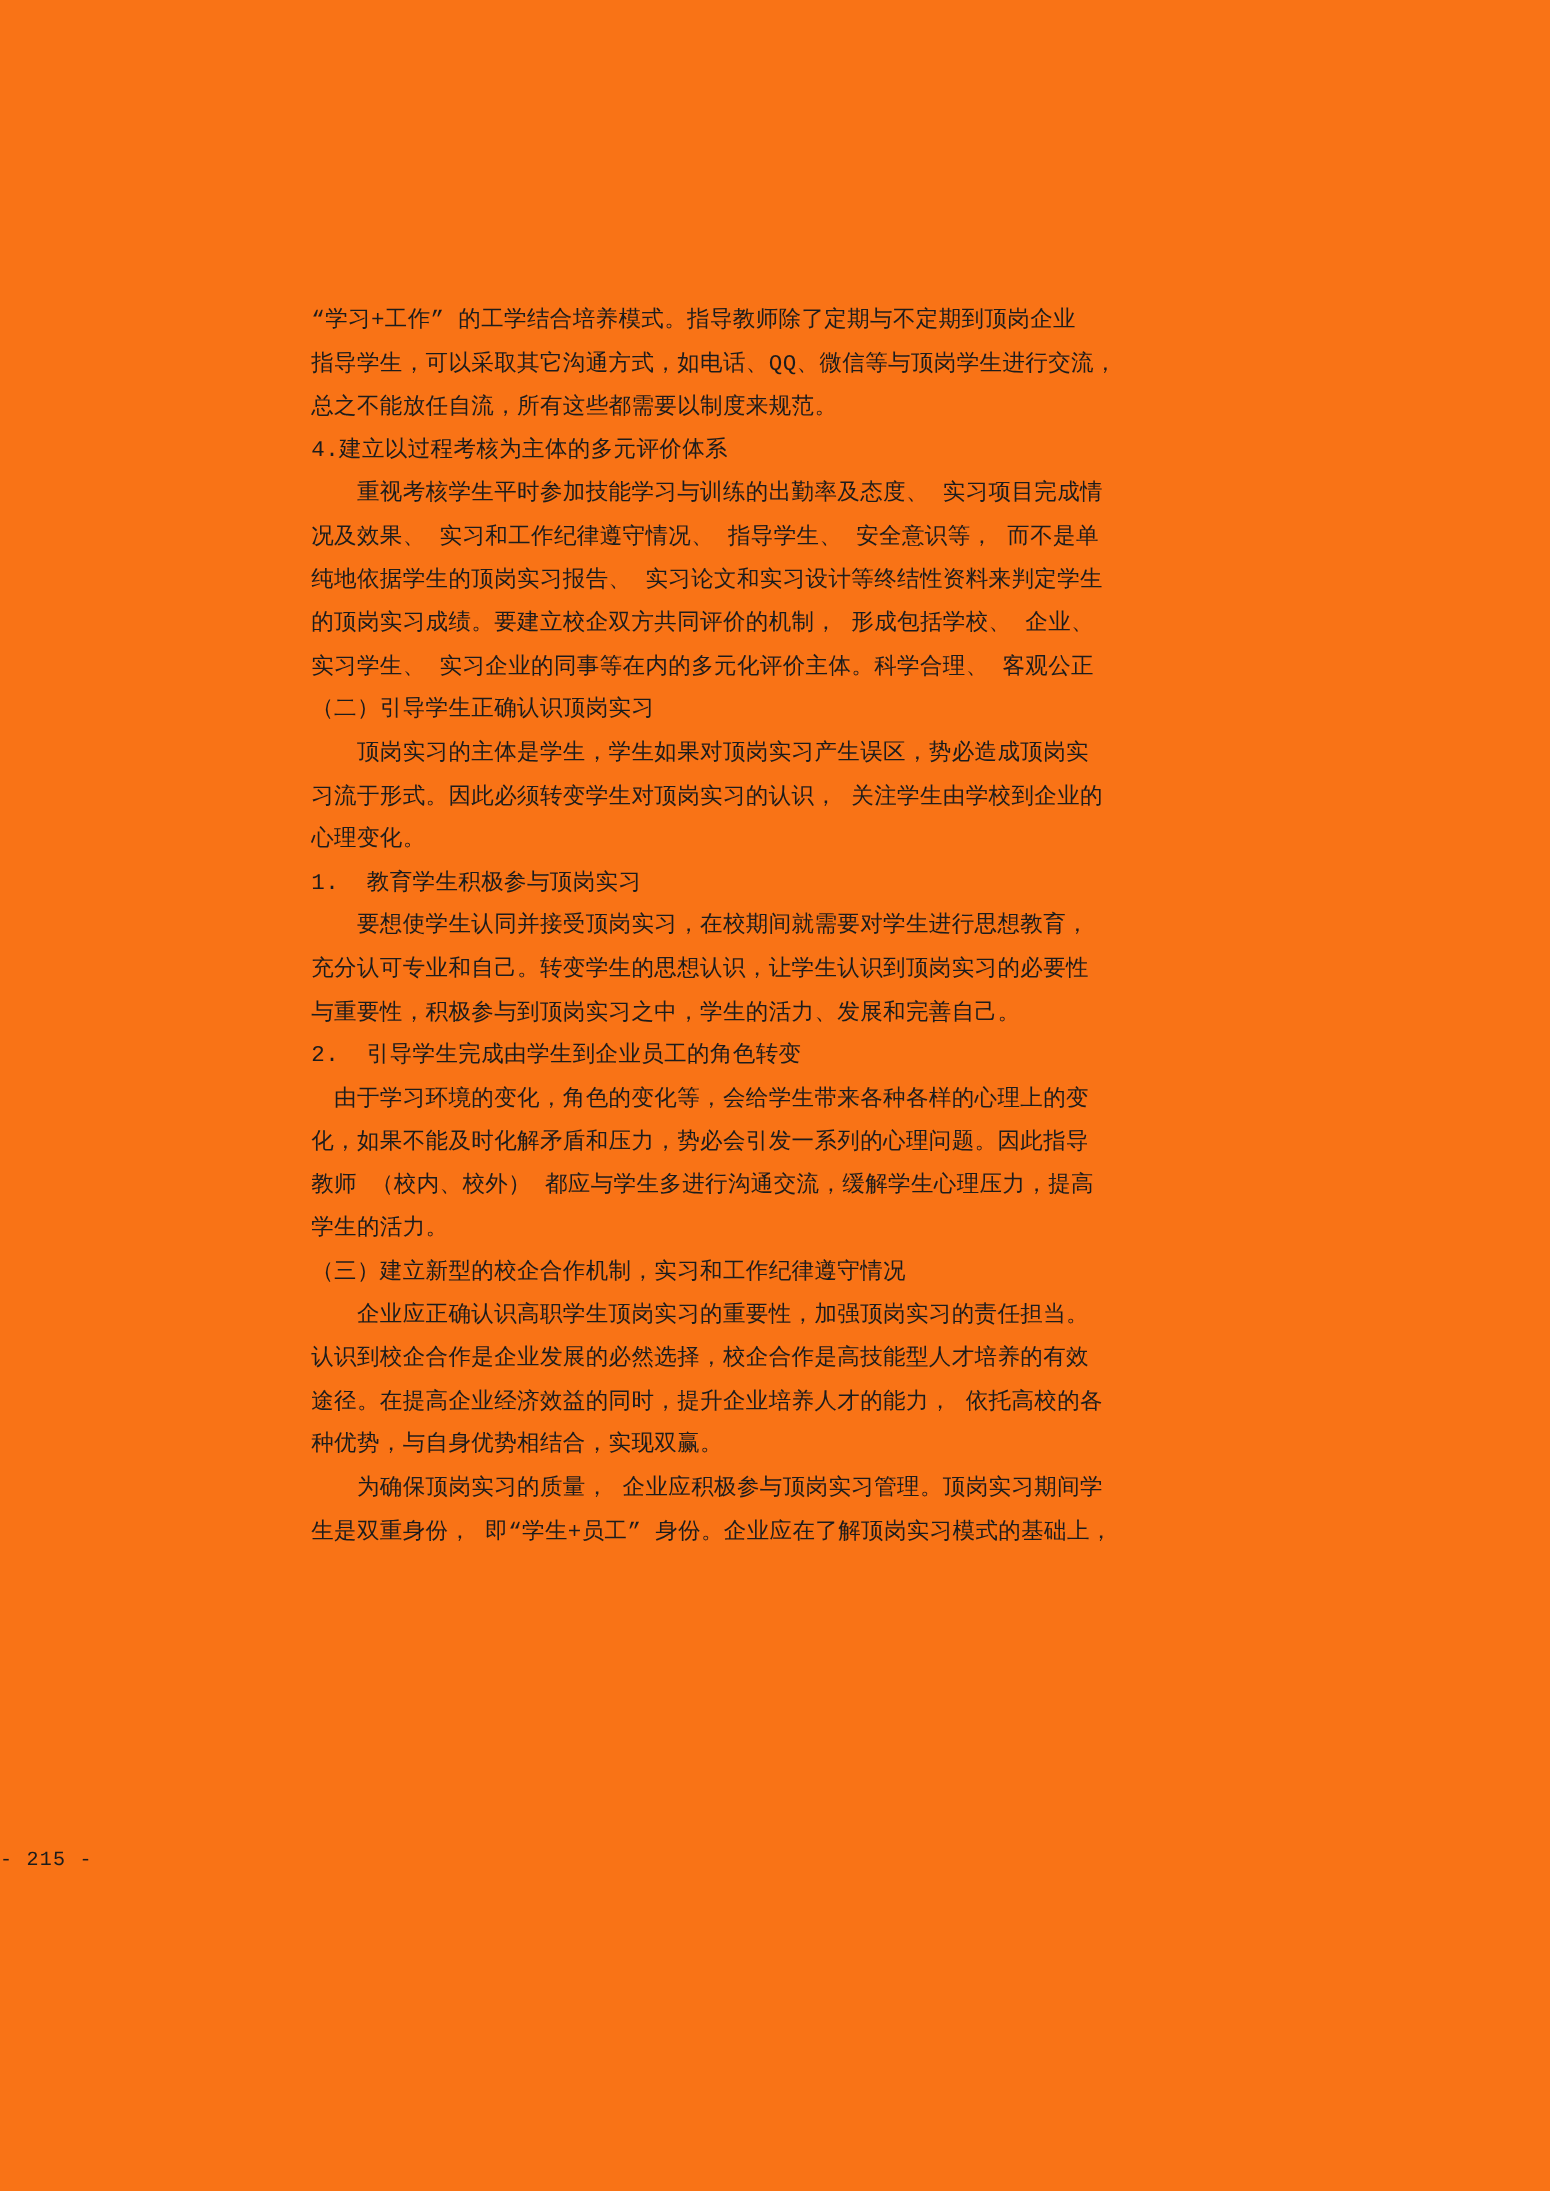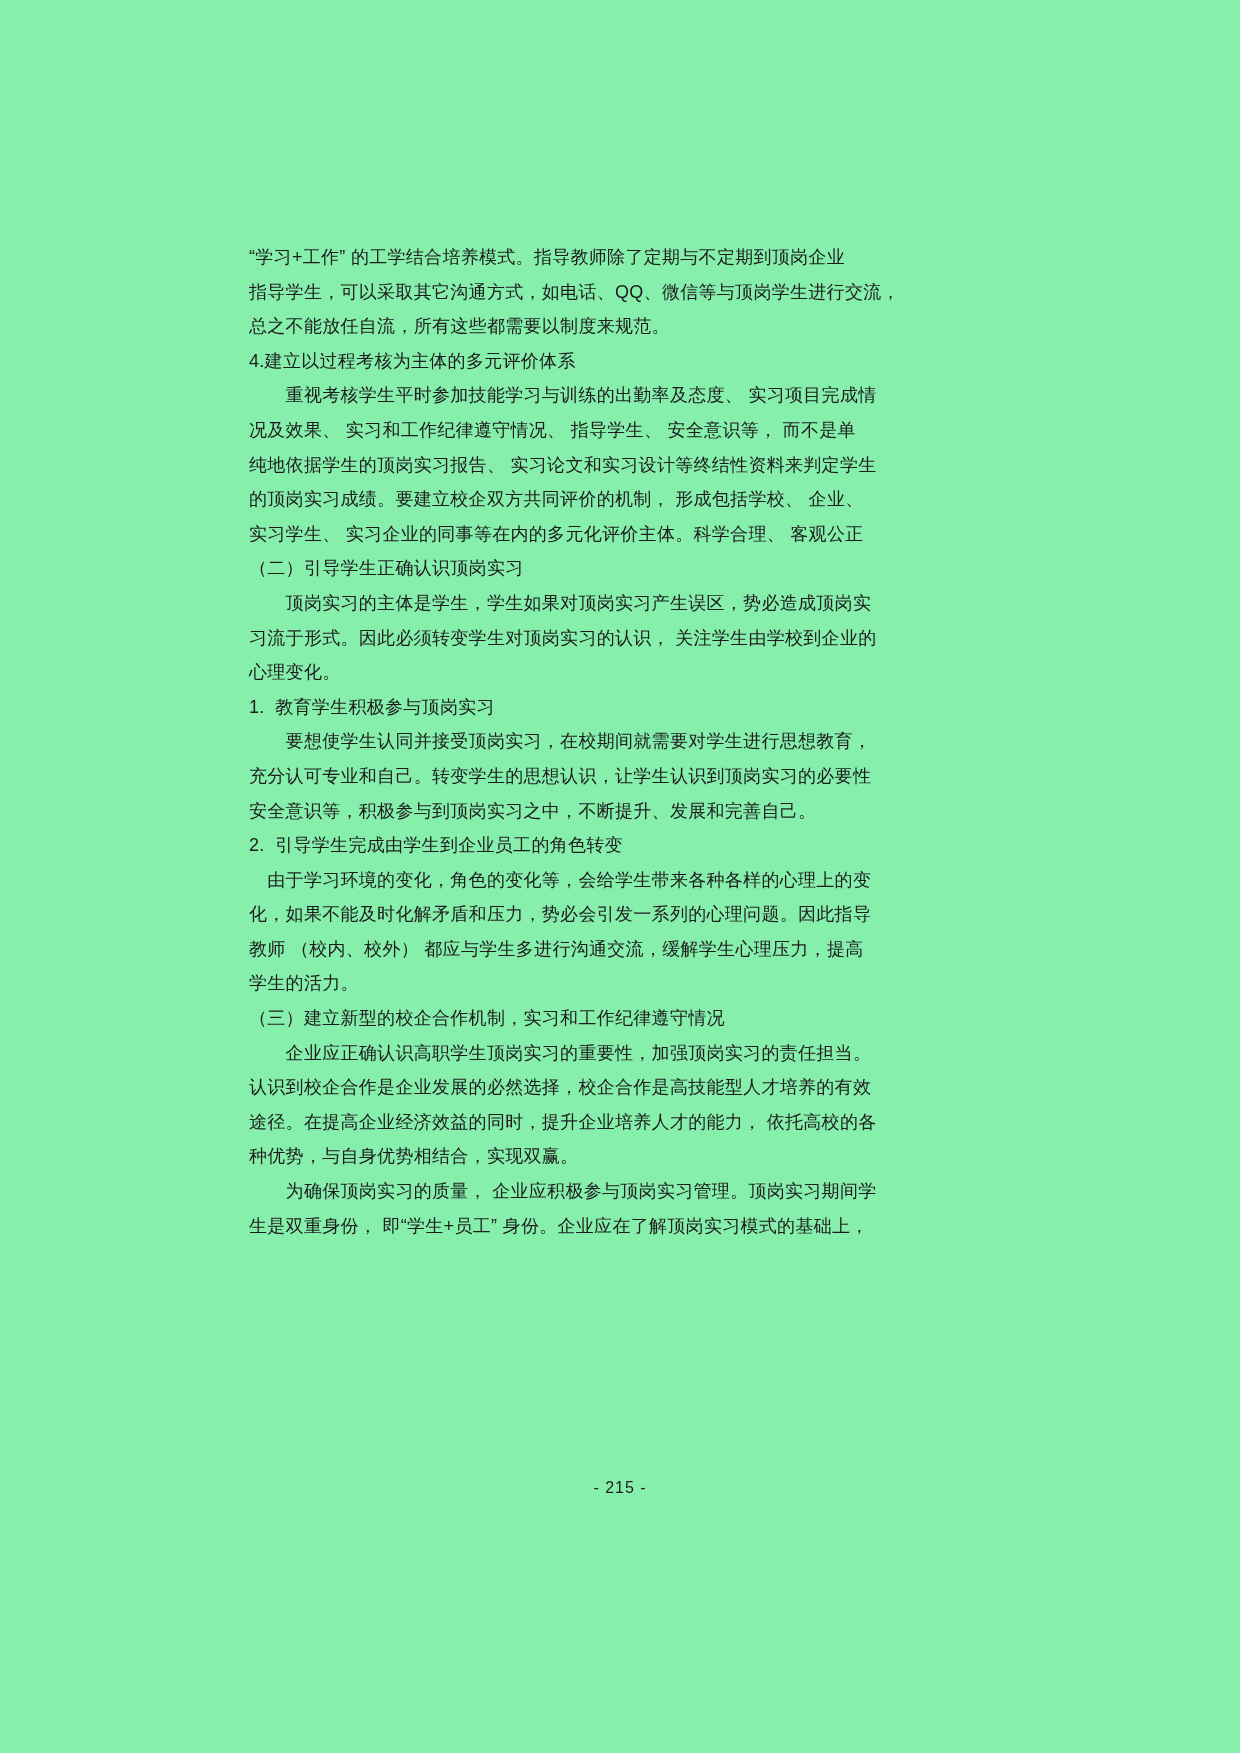--- a/index.html
+++ b/index.html
@@ -4,44 +4,43 @@
 <style>
   html, body {
     margin: 0;
     padding: 0;
     background: #ffffff;
   }
   .page {
     position: relative;
     width: 1240px;
     height: 1753px;
-    background: #86efac;
+    background: #f97316;
     overflow: hidden;
-    font-family: Liberation Sans, sans-serif;
+    font-family: Liberation Mono, monospace;
     color: #1c1c1c;
   }
   .text-block {
     position: absolute;
     left: 249px;
     top: 240px;
     width: 645px;
     font-size: 18px;
     line-height: 34.6px;
     letter-spacing: 0.3px;
   }
   .text-line {
     white-space: pre;
     min-height: 34.6px;
   }
   .page-footer {
     position: absolute;
     top: 1479px;
     left: 0;
     width: 100%;
-    text-align: center;
     font-size: 16px;
     color: #1c1c1c;
     letter-spacing: 1px;
   }
 </style>
 </head>
 <body>
 
 <div class="page">
   <div class="text-block" id="text-block">
@@ -54,21 +53,21 @@
       <div class="text-line">纯地依据学生的顶岗实习报告、 实习论文和实习设计等终结性资料来判定学生</div>
       <div class="text-line">的顶岗实习成绩。要建立校企双方共同评价的机制， 形成包括学校、 企业、</div>
       <div class="text-line">实习学生、 实习企业的同事等在内的多元化评价主体。科学合理、 客观公正</div>
       <div class="text-line">（二）引导学生正确认识顶岗实习</div>
       <div class="text-line">　　顶岗实习的主体是学生，学生如果对顶岗实习产生误区，势必造成顶岗实</div>
       <div class="text-line">习流于形式。因此必须转变学生对顶岗实习的认识， 关注学生由学校到企业的</div>
       <div class="text-line">心理变化。</div>
       <div class="text-line">1.  教育学生积极参与顶岗实习</div>
       <div class="text-line">　　要想使学生认同并接受顶岗实习，在校期间就需要对学生进行思想教育，</div>
       <div class="text-line">充分认可专业和自己。转变学生的思想认识，让学生认识到顶岗实习的必要性</div>
-      <div class="text-line">安全意识等，积极参与到顶岗实习之中，不断提升、发展和完善自己。</div>
+      <div class="text-line">与重要性，积极参与到顶岗实习之中，学生的活力、发展和完善自己。</div>
       <div class="text-line">2.  引导学生完成由学生到企业员工的角色转变</div>
       <div class="text-line">　由于学习环境的变化，角色的变化等，会给学生带来各种各样的心理上的变</div>
       <div class="text-line">化，如果不能及时化解矛盾和压力，势必会引发一系列的心理问题。因此指导</div>
       <div class="text-line">教师 （校内、校外） 都应与学生多进行沟通交流，缓解学生心理压力，提高</div>
       <div class="text-line">学生的活力。</div>
       <div class="text-line">（三）建立新型的校企合作机制，实习和工作纪律遵守情况</div>
       <div class="text-line">　　企业应正确认识高职学生顶岗实习的重要性，加强顶岗实习的责任担当。</div>
       <div class="text-line">认识到校企合作是企业发展的必然选择，校企合作是高技能型人才培养的有效</div>
       <div class="text-line">途径。在提高企业经济效益的同时，提升企业培养人才的能力， 依托高校的各</div>
       <div class="text-line">种优势，与自身优势相结合，实现双赢。</div>

